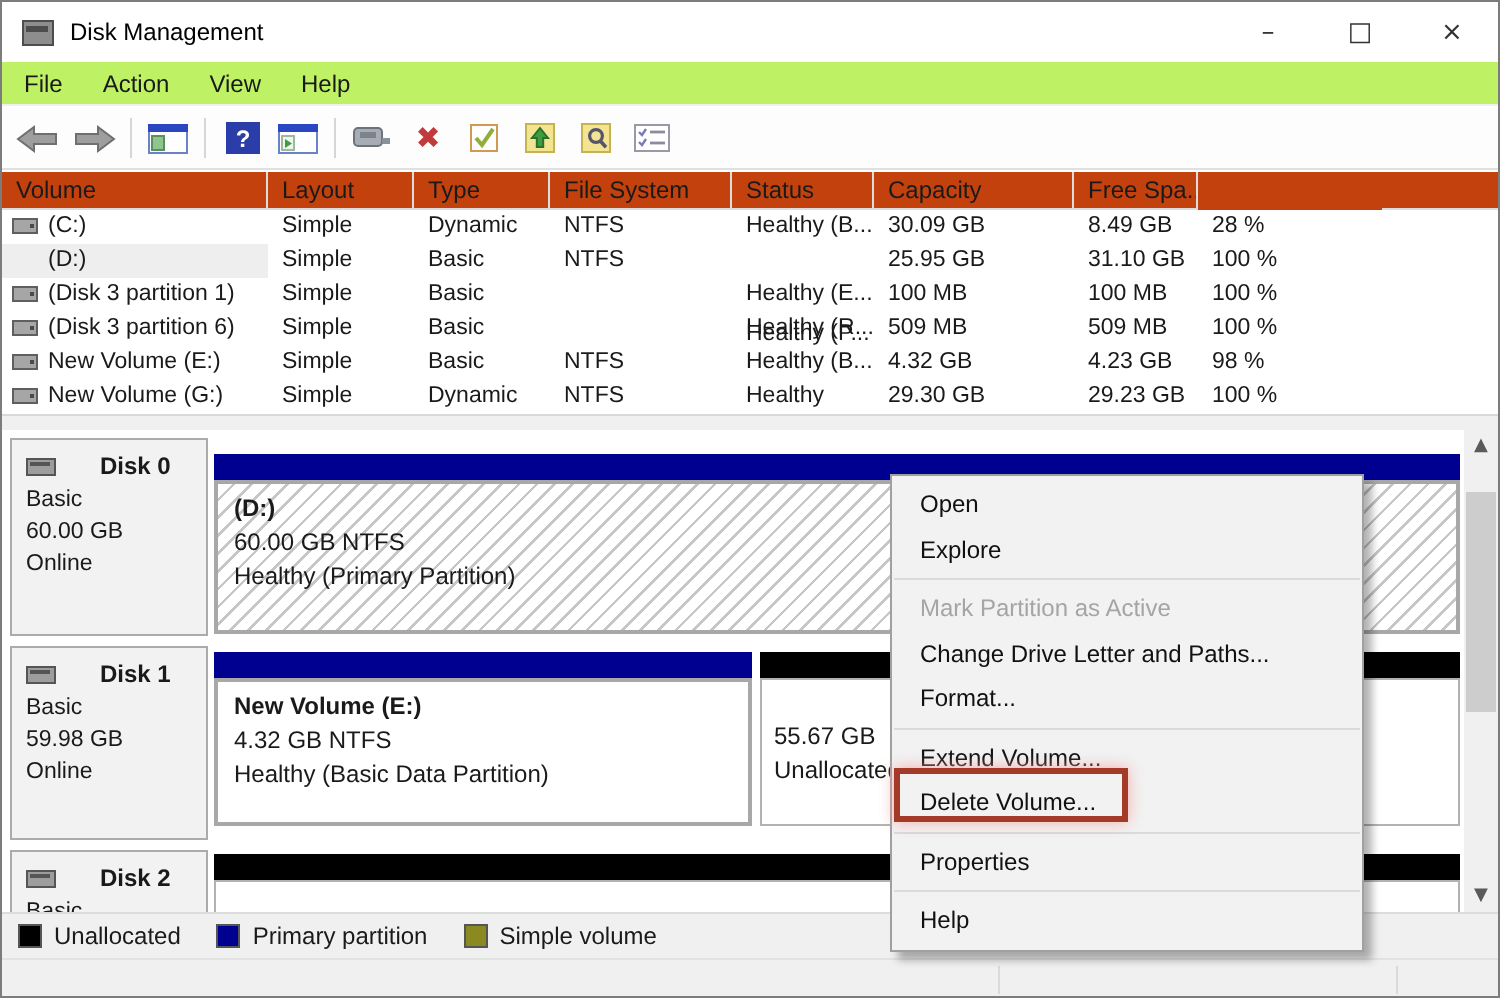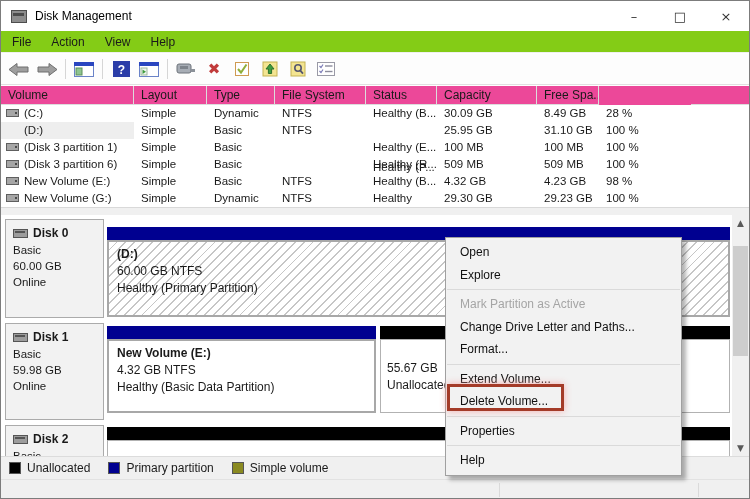--- a/index.html
+++ b/index.html
@@ -9,47 +9,47 @@
 
   
   .titlebar { position:absolute; left:0; top:0; width:100%; height:30px; background:#fff; display:flex; align-items:center; }
   .app-icon { width:16px; height:13px; margin-left:10px; background:#8d8d8d; border:1px solid #4d4d4d; position:relative; }
   .app-icon::after { content:""; position:absolute; left:1px; top:2px; width:11px; height:3px; background:#4d4d4d; }
   .title-text { margin-left:8px; font-size:12px; color:#000; }
   .win-controls { position:absolute; right:0; top:0; height:30px; display:flex; }
   .win-btn { width:46px; height:30px; display:flex; align-items:center; justify-content:center; font-size:13px; color:#333; font-family:"DejaVu Sans",sans-serif; }
 
   
-  .menubar { position:absolute; left:0; top:30px; width:100%; height:22px; background:#84cc16; display:flex; align-items:center; border-bottom:1px solid #f0f0f0; }
+  .menubar { position:absolute; left:0; top:30px; width:100%; height:22px; background:#bef264; display:flex; align-items:center; border-bottom:1px solid #f0f0f0; }
   .menu-item { padding:0 10px; height:22px; line-height:22px; font-size:12px; }
   .menu-item:first-child { padding-left:11px; }
 
   
   .toolbar { position:absolute; left:0; top:53px; width:100%; height:31px; background:#fdfdfd; border-bottom:1px solid #e0e0e0; display:flex; align-items:center; padding-left:4px; }
   .tb-btn { width:26px; height:26px; display:flex; align-items:center; justify-content:center; margin:0 1px; }
   .tb-sep { width:1px; height:20px; background:#d6d6d6; margin:0 4px; }
   .x-glyph { color:#c13b3b; font-weight:bold; font-size:15px; font-family:"DejaVu Sans",sans-serif; }
 
   
-  .vol-header { position:absolute; left:0; top:85px; width:100%; height:19px; background:#ec4899; }
+  .vol-header { position:absolute; left:0; top:85px; width:100%; height:19px; background:#c2410c; }
   .vh-cell { position:absolute; top:0; height:19px; line-height:18px; font-size:12px; color:#1a1a1a; border-right:1px solid #dcdcdc; border-bottom:1px solid #dcdcdc; padding-left:7px; overflow:hidden; white-space:nowrap; }
   .vol-rows { position:absolute; left:0; top:104px; width:100%; height:102px; background:#fff; }
   .vol-row { position:absolute; left:0; width:100%; height:17px; }
   .vr-cell { position:absolute; top:0; height:17px; line-height:17px; font-size:11.5px; white-space:nowrap; overflow:hidden; padding-left:7px; }
   .drive-ico { position:absolute; left:5px; top:4px; width:13px; height:8px; background:#a6a6a6; border:1px solid #5f5f5f; }
   .drive-ico::after { content:""; position:absolute; right:1px; top:2px; width:2px; height:2px; background:#4a4a4a; }
   .vol-name { padding-left:23px !important; }
   .row-sel .vol-name { background:#eeeeee; }
 
   .splitter { position:absolute; left:0; top:206px; width:100%; height:8px; background:#f0f0f0; border-top:1px solid #d9d9d9; }
 
   
   .gfx-pane { position:absolute; left:0; top:214px; width:750px; height:241px; background:#fff; overflow:hidden; }
   .disk-panel { position:absolute; left:4px; width:99px; background:#f2f2f2; border:1px solid #ababab; padding:6px 0 0 7px; }
-  .disk-name { font-weight:bold; font-size:12px; display:flex; align-items:center; gap:5px; }
+  .disk-name { font-weight:bold; font-size:12px; display:flex; align-items:center; gap:22px; }
   .panel-ico { display:inline-block; width:15px; height:9px; background:#9d9d9d; border:1px solid #555; position:relative; flex:0 0 auto; }
   .panel-ico::after { content:""; position:absolute; left:1px; top:1px; width:10px; height:2px; background:#555; }
   .disk-line { font-size:11.5px; margin-top:4px; }
 
   .part { position:absolute; }
   .part-band { height:13px; }
   .part-body { background:#fff; border:2px solid #a8a8a8; padding:4px 0 0 8px; font-size:12px; line-height:17px; }
   .part-body.thin { border:1px solid #b2b2b2; }
   .hatch { background:repeating-linear-gradient(135deg,#ffffff 0px,#ffffff 5px,#c6c6c6 5px,#c6c6c6 6.3px); }
   .pl-label { font-weight:bold; }

